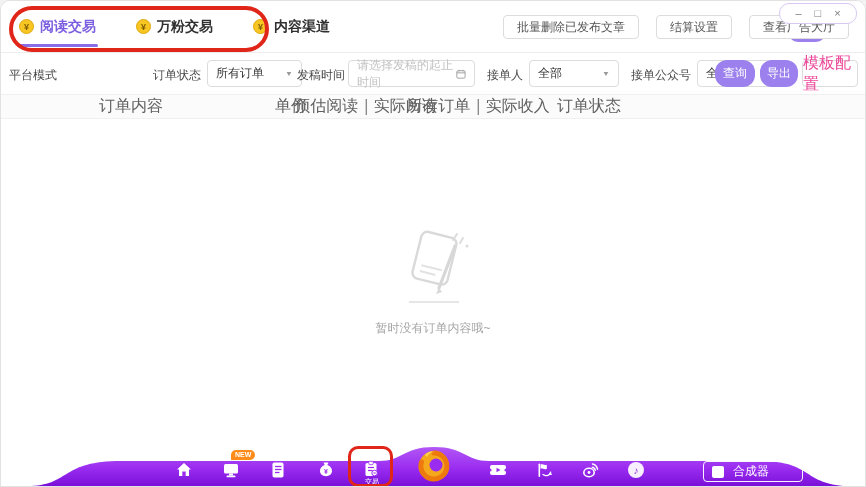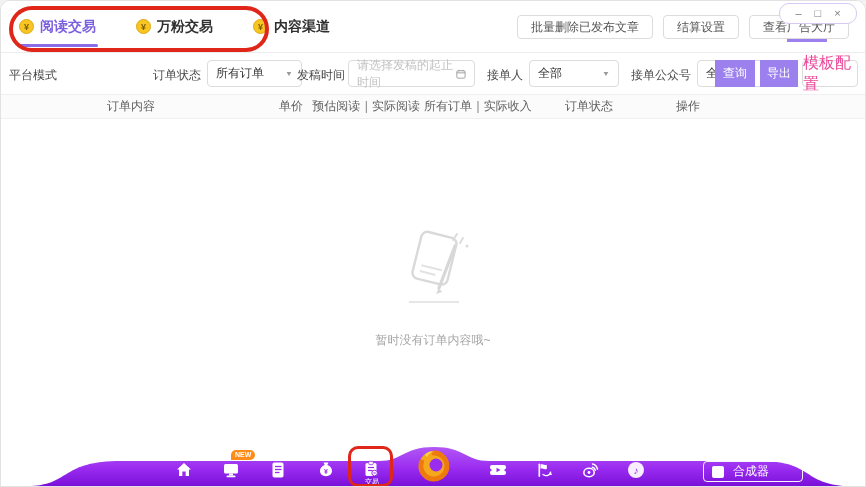--- a/index.html
+++ b/index.html
@@ -21,55 +21,55 @@
   .tab { position:relative; display:flex; align-items:center; gap:6px;
          font-size:14px; font-weight:700; color:#303030; cursor:pointer; }
   .tab.active { color:#7c5fe0; }
   .tab.active::after { content:""; position:absolute; left:-2px; right:-2px; bottom:-11px;
          height:3px; background:#8a6ce6; border-radius:3px; }
   .coin { width:15px; height:15px; border-radius:50%; background:#f8c623;
           border:1px solid #e0a90e; color:#7c5b00; font-size:9px; font-weight:700;
           display:flex; align-items:center; justify-content:center; }
 
   
-  .hdr-buttons { position:absolute; top:14px; right:16px; display:flex; gap:10px; z-index:5; }
+  .hdr-buttons { position:absolute; top:14px; right:16px; display:flex; gap:17px; z-index:5; }
   .btn-light { background:#fff; border:1px solid #dcdcdc; border-radius:4px;
                font-size:12px; color:#555; padding:0 13px; height:24px;
                display:flex; align-items:center; cursor:pointer; white-space:nowrap; }
 
   
   .filters { position:absolute; top:59px; left:0; right:4px; height:27px; font-size:12px;padding-left:12px; }
   .flabel { position:absolute; top:7px; color:#4a4a4a; white-space:nowrap; }
   .fselect { position:absolute; top:0; height:27px; background:#fff;
              border:1px solid #dcdcdc; border-radius:4px; display:flex;
              align-items:center; justify-content:space-between; padding:0 8px;
              color:#333; cursor:pointer; }
   .caret { font-size:8px; color:#999; transform:scaleY(.85); }
   .fdate { position:absolute; top:0; height:27px; background:#fff;
            border:1px solid #dcdcdc; border-radius:4px; display:flex;
            align-items:center; justify-content:space-between; padding:0 8px;
            color:#c3c3c3; cursor:text; }
   .btn-purple { position:absolute; top:0; height:27px; background:#9b80ee; border:none;
-                border-radius:0; color:#fff; font-size:12px; display:flex;
+                border-radius:12px; color:#fff; font-size:12px; display:flex;
                 align-items:center; justify-content:center; cursor:pointer; }
   .btn-outline { position:absolute; top:0; height:27px; background:#fff;
                  border:1px solid #dcdcdc; border-radius:4px; color:#ec4899; font-size:16px;
                  display:flex; align-items:center; justify-content:center; cursor:pointer; }
 
   
   .thead { position:absolute; top:93px; left:0; right:0; height:25px; background:#fbfbfb;
            border-top:1px solid #f0f0f0; border-bottom:1px solid #f0f0f0;
-           display:flex; align-items:center; font-size:12px; color:#606060; }
+           display:flex; align-items:center; font-size:16px; color:#606060; }
   .th { display:flex; align-items:center; justify-content:center; white-space:nowrap; }
   .c1{width:260px;} .c2{width:60px;} .c3{width:124px;} .c4{width:90px;}
   .c5{width:134px;} .c6{width:88px;} .c7{width:110px;}
 
   
   .empty-wrap { position:absolute; top:215px; left:0; right:0; text-align:center; }
-  .empty-msg { margin-top:20px; font-size:12px; color:#a6a6a6; }
+  .empty-msg { margin-top:8px; font-size:12px; color:#a6a6a6; }
 
   
   .dock { position:absolute; left:0; bottom:0; width:866px; height:52px; z-index:10; }
   .dock-layer { position:absolute; left:0; bottom:0; width:866px; height:52px; z-index:11; }
   .dock-icon { position:absolute; width:20px; height:20px; display:flex;
                align-items:center; justify-content:center; cursor:pointer; }
   .new-badge { position:absolute; left:230px; top:16px; background:#ff8c1a; color:#fff;
                font-size:7px; font-weight:700; padding:1px 4px; border-radius:6px 6px 6px 1px;
                line-height:1.2; z-index:12; }
   .trade-label { position:absolute; left:360px; top:43px; width:22px; text-align:center;
@@ -158,21 +158,20 @@
     <div class="btn-purple" style="left:759px; width:38px; pointer-events:auto">导出</div>
     <div class="btn-outline" style="left:801px; width:56px; pointer-events:auto">模板配置</div>
   </div>
 
   <div class="thead">
     <div class="th c1">订单内容</div>
     <div class="th c2">单价</div>
     <div class="th c4">预估阅读｜实际阅读</div>
     <div class="th c5">所有订单｜实际收入</div>
     <div class="th c6">订单状态</div>
-    <div class="th c7">操作</div>
   </div>
 
   <div class="empty-wrap">
     <svg width="120" height="92" viewBox="0 0 120 92">
       <g transform="rotate(14 60 48)">
         <rect x="42" y="18" width="36" height="48" rx="6" fill="#ffffff" stroke="#d9d9d9" stroke-width="2.4"></rect>
         <line x1="49" y1="52" x2="70" y2="52" stroke="#e2e2e2" stroke-width="2"></line>
         <line x1="49" y1="58" x2="65" y2="58" stroke="#e2e2e2" stroke-width="2"></line>
       </g>
       <line x1="82" y1="30" x2="66" y2="72" stroke="#d7d7d7" stroke-width="3.2" stroke-linecap="round"></line>

